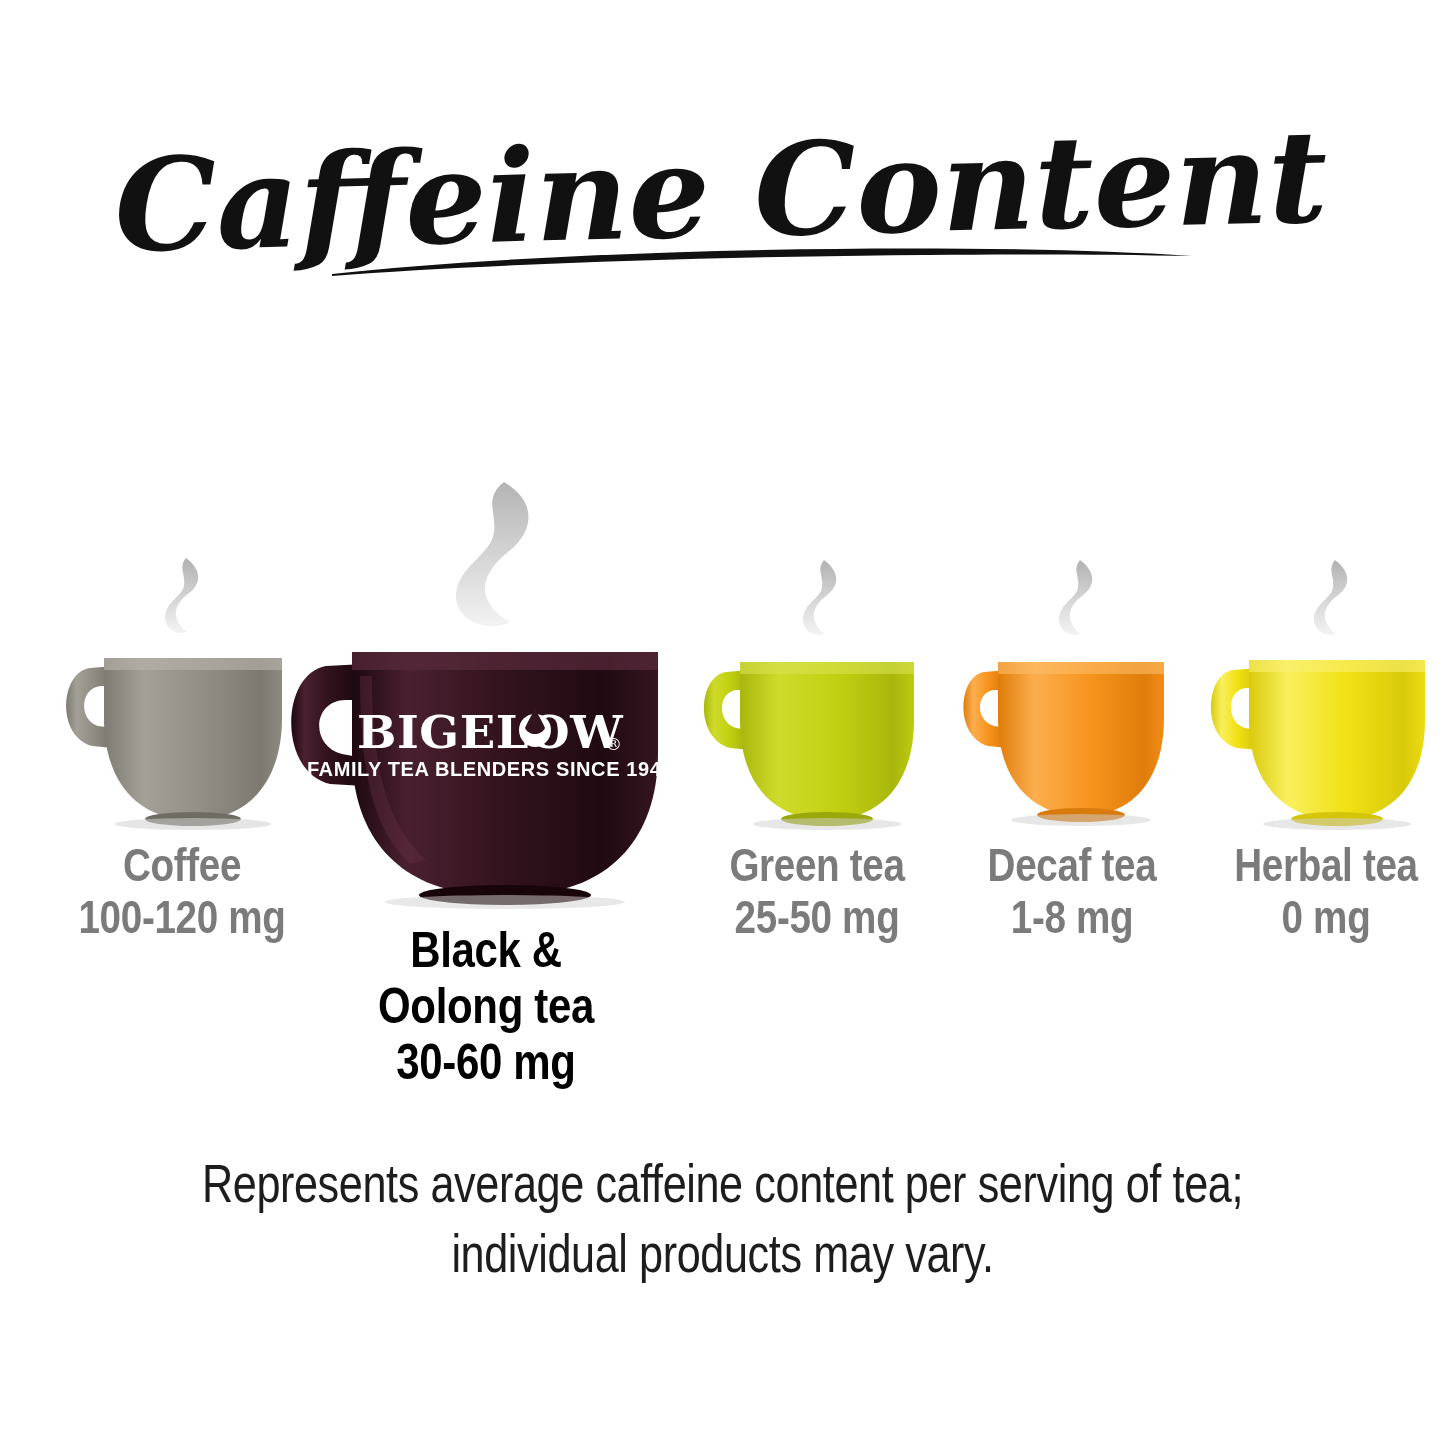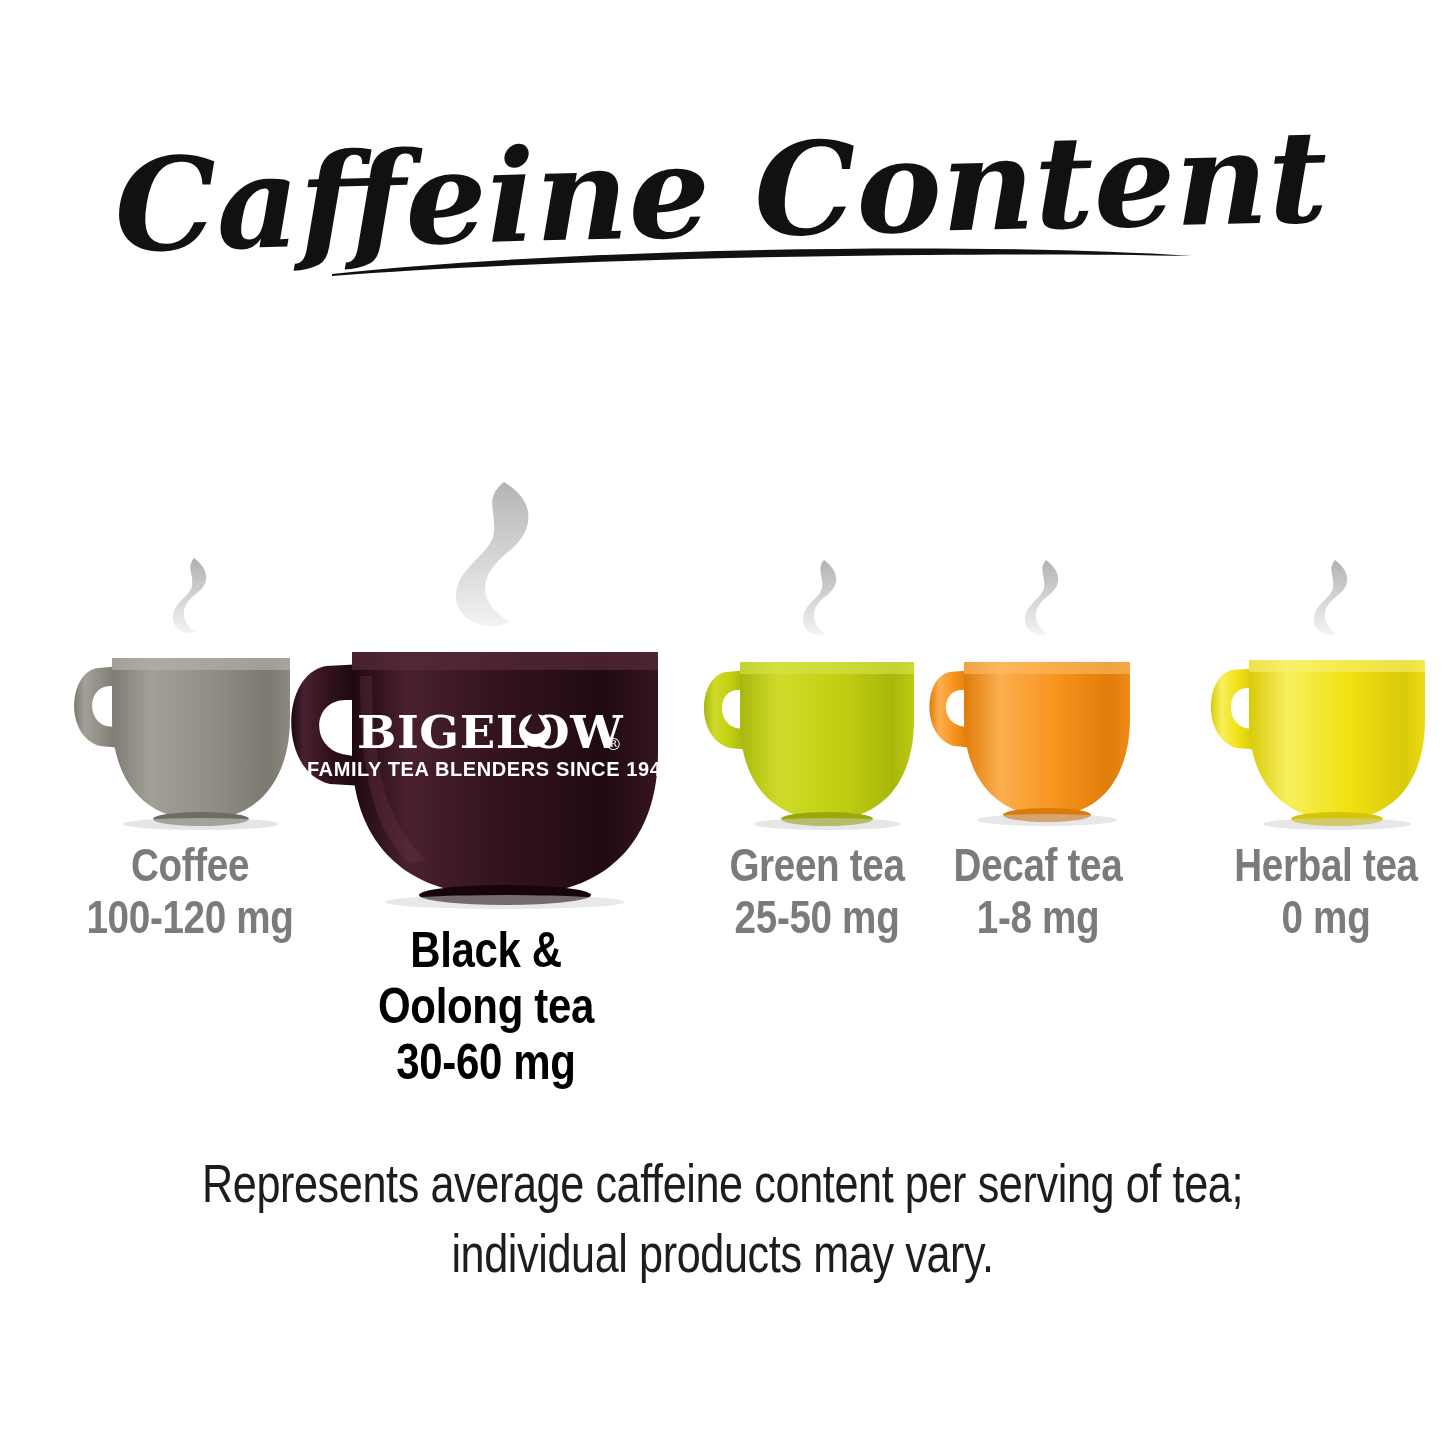--- a/index.html
+++ b/index.html
@@ -94,21 +94,21 @@
     <text x="722" y="128" text-anchor="middle" font-family="DejaVu Serif, serif" font-size="128" font-style="italic" font-weight="bold" fill="#111111" transform="rotate(-1.4 722 128)">Caffeine Content</text>
 
     <path d="M 332 166
              C 560 141, 960 133, 1192 148
              C 962 143, 560 150, 332 168 Z" fill="#111111"></path>
   </svg>
 </div>
 
 <div class="cups-row">
 
-  <div class="cup-unit" style="left:60px; width:260px; height:380px;">
+  <div class="cup-unit" style="left:52px; width:260px; height:380px;">
     <div class="cup-graphic">
       <svg class="cup-svg" width="260" height="380" viewBox="0 0 260 380" xmlns="http://www.w3.org/2000/svg">
         <defs>
           <linearGradient id="steam-g1" x1="0" y1="0" x2="0" y2="1">
             <stop offset="0%" stop-color="#b0b0b0"></stop>
             <stop offset="100%" stop-color="#f4f4f4"></stop>
           </linearGradient>
           <linearGradient id="cup-g1" x1="0" y1="0" x2="1" y2="0">
             <stop offset="0%" stop-color="#7e7b73"></stop>
             <stop offset="22%" stop-color="#a3a098"></stop>
@@ -222,21 +222,21 @@
         <ellipse cx="135" cy="279" rx="46" ry="7" fill="#9aa80c"></ellipse>
         <ellipse cx="135" cy="284" rx="74" ry="6" fill="#d0d0d0" opacity="0.5"></ellipse>
       </svg>
     </div>
     <div class="cup-label" style="left:-45px; top:300px;">
       <span class="lname">Green tea</span>
       <span class="lval">25-50 mg</span>
     </div>
   </div>
 
-  <div class="cup-unit" style="left:918px; width:240px; height:380px;">
+  <div class="cup-unit" style="left:952px; width:240px; height:380px;">
     <div class="cup-graphic">
       <svg class="cup-svg" width="240" height="380" viewBox="0 0 240 380" xmlns="http://www.w3.org/2000/svg">
         <defs>
           <linearGradient id="steam-g4" x1="0" y1="0" x2="0" y2="1">
             <stop offset="0%" stop-color="#b2b2b2"></stop>
               <stop offset="100%" stop-color="#f4f4f4"></stop>
           </linearGradient>
           <linearGradient id="cup-g4" x1="0" y1="0" x2="1" y2="0">
             <stop offset="0%" stop-color="#e07c09"></stop>
             <stop offset="22%" stop-color="#fcae4e"></stop>

